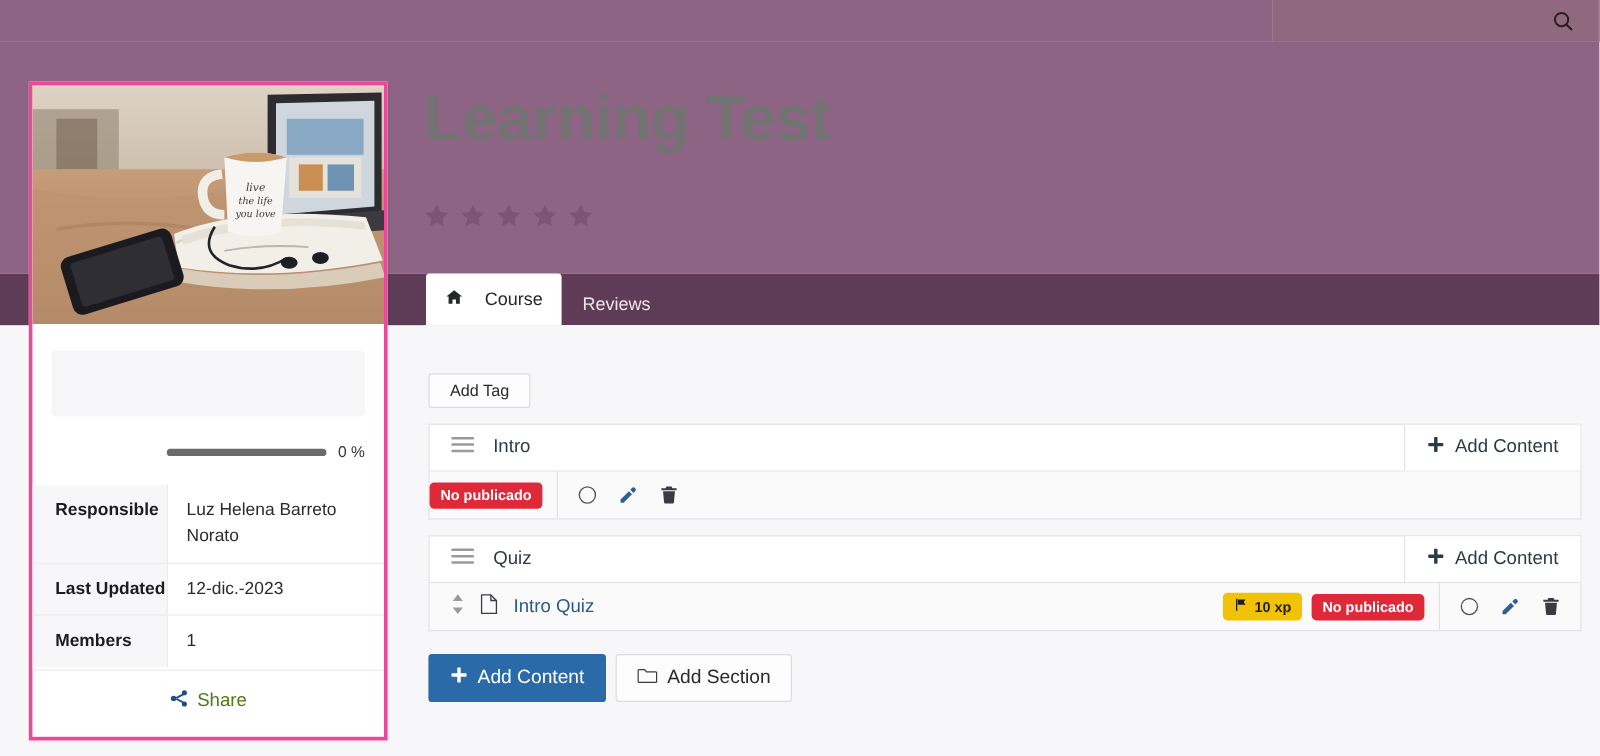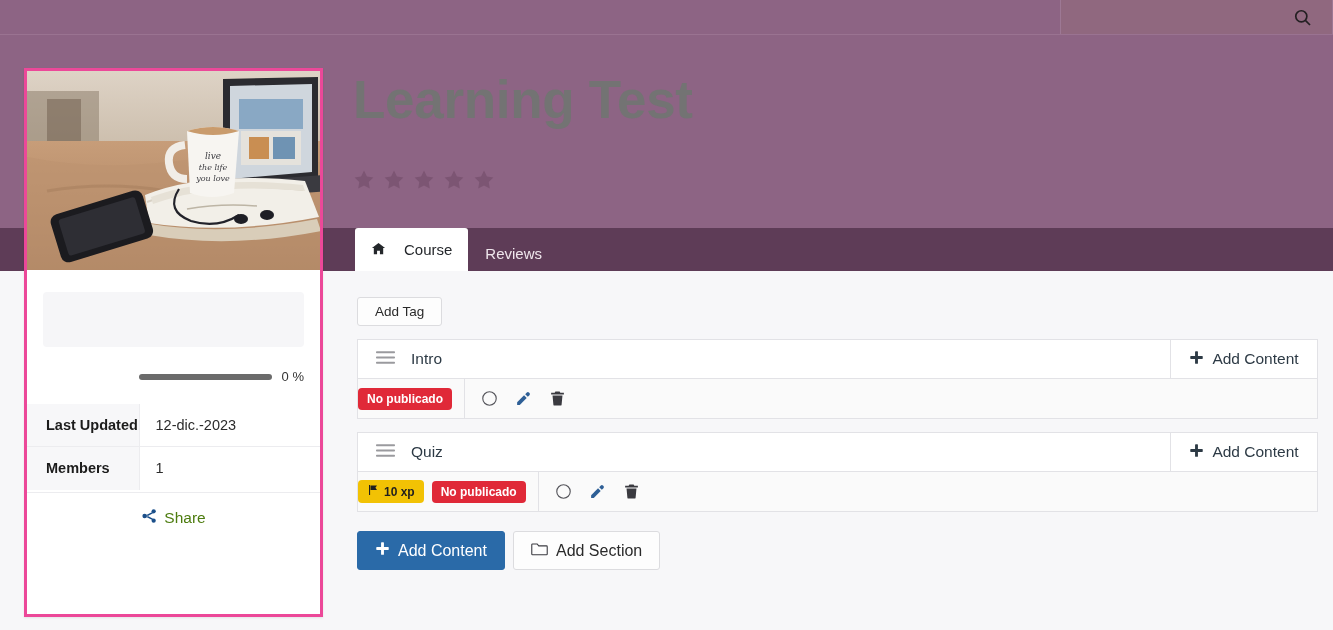--- a/index.html
+++ b/index.html
@@ -115,21 +115,21 @@
     background: #ffffff; color: #24272b; height: 43px;
     border-radius: 3px 3px 0 0; padding: 0 16px;
   }
 
   
   .main {
     position: absolute; left: 353px; top: 271px; width: 980px; height: 359px;
     background: #f7f7f9;
   }
   .add-tag-btn {
-    margin: 26px 0 0 4px; display: inline-block;
+    margin: 40px 0 0 4px; display: inline-block;
     padding: 6px 17px; font-size: 13.5px; color: #2a2a2a;
     background: #fdfdfd; border: 1px solid #dcdcdf; border-radius: 3px;
     cursor: pointer; font-family: "Liberation Sans", sans-serif;
   }
 
   .section-block { margin: 13px 0 0 4px; width: 961px; }
   .section-head {
     display: flex; align-items: stretch;
     background: #ffffff; border: 1px solid #e2e2e6;
     height: 40px;
@@ -291,20 +291,24 @@
 
     <div class="thumb-panel"></div>
 
     <div class="progress-row">
       <div class="progress-track"></div>
       <div class="progress-label">0 %</div>
     </div>
 
     <table class="info-table">
       <tbody>
+          <tr>
+        <th>Responsible</th>
+        <td>Luz Helena Barreto Norato</td>
+      </tr>
       <tr>
         <th>Last Updated</th>
         <td>12-dic.-2023</td>
       </tr>
       <tr>
         <th>Members</th>
         <td>1</td>
       </tr>
     </tbody>
       </table>
@@ -396,20 +400,35 @@
             <svg width="15" height="15" viewBox="0 0 24 24" fill="#2d3a45">
                 <rect x="9.7" y="2" width="4.6" height="20" rx="1"></rect>
                 <rect x="2" y="9.7" width="20" height="4.6" rx="1"></rect>
               </svg>
           </span>
           <span>Add Content</span>
         </div>
       </div>
 
       <div class="content-row">
+        <div class="row-left">
+          <span>
+            <svg width="11" height="17" viewBox="0 0 12 18" fill="#9a9a9e">
+                <path d="M6 0l4.6 6H1.4z"></path>
+                <path d="M6 18l4.6-6H1.4z"></path>
+              </svg>
+          </span>
+          <span>
+            <svg width="15" height="17" viewBox="0 0 18 22" fill="none" stroke="#3a3a40" stroke-width="1.4">
+              <path d="M1 1h10l6 6v14H1z"></path>
+                <path d="M11 1v6h6"></path>
+            </svg>
+          </span>
+          <span class="row-title">Intro Quiz</span>
+        </div>
         <div class="row-badges">
           <span class="badge badge-xp">
             <span>
               <svg width="12" height="12" viewBox="0 0 24 24" fill="#1f1f1f">
                   <path d="M4 2h2.2v20H4z"></path>
                   <path d="M7 3h13l-3.2 4.3L20 12H7z"></path>
                 </svg>
             </span>
             <span>10 xp</span>
           </span>

